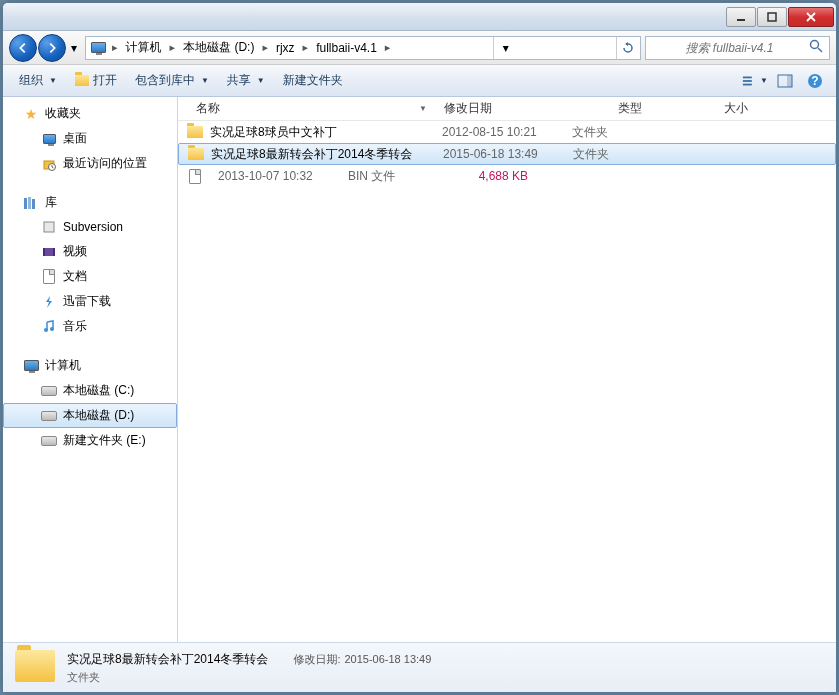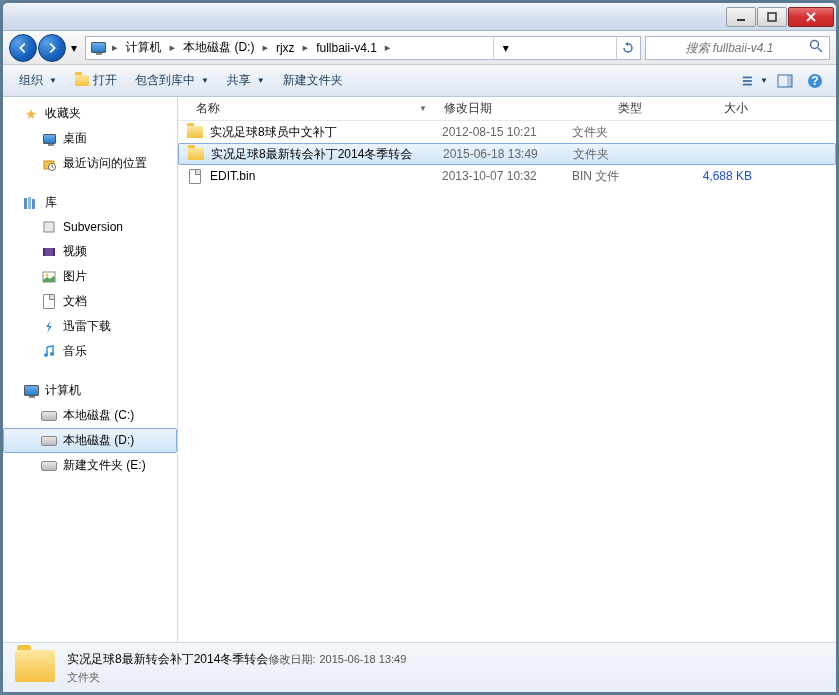--- a/index.html
+++ b/index.html
@@ -44,27 +44,27 @@
 .col-type { width: 106px; margin-left: 44px; }
 .col-size { width: 100px; }
 .col-sort { font-size: 8px; margin-left: auto; color: #666; }
 .files { flex: 1; overflow-y: auto; }
 .file-row { display: flex; height: 22px; align-items: center; padding-left: 8px; cursor: default; }
 .file-row.selected { background: linear-gradient(to bottom, #ebf4fd, #cfe5f8); border: 1px solid #84acdd; border-radius: 2px; }
 .file-icon { width: 18px; height: 16px; display: flex; align-items: center; justify-content: center; margin-right: 6px; flex-shrink: 0; }
 .file-name { width: 224px; overflow: hidden; text-overflow: ellipsis; white-space: nowrap; }
 .file-date { width: 130px; color: #666; padding-left: 8px; }
 .file-type { width: 106px; color: #666; padding-left: 8px; }
-.file-size { width: 90px; color: #1d4ed8; text-align: right; padding-right: 8px; }
+.file-size { width: 90px; color: #be185d; text-align: right; padding-right: 8px; }
 .statusbar { height: 50px; background: linear-gradient(to bottom, #f4f7fb, #e8eef7); border-top: 1px solid #ccd8e8; display: flex; align-items: center; padding: 6px 12px; gap: 12px; }
 .status-icon { width: 40px; height: 36px; }
 .status-text { display: flex; flex-direction: column; gap: 2px; }
 .status-name { color: #000; }
 .status-sub { color: #666; font-size: 11px; }
-.status-meta { color: #555; font-size: 11px; margin-left: 0; }
+.status-meta { color: #555; font-size: 11px; margin-left: 25px; }
 
 .folder-glyph { width: 16px; height: 12px; background: linear-gradient(to bottom, #fce79a, #f5c142); border-radius: 1px 1px 0 0; position: relative; }
 .folder-glyph::before { content: ''; position: absolute; top: -3px; left: 0; width: 7px; height: 3px; background: #f5c142; border-radius: 1px 1px 0 0; }
 .file-glyph { width: 12px; height: 15px; background: #fff; border: 1px solid #888; border-radius: 1px; position: relative; }
 .file-glyph::before { content: ''; position: absolute; top: 0; right: 0; width: 4px; height: 4px; background: #ddd; border-left: 1px solid #888; border-bottom: 1px solid #888; }
 .star-glyph { color: #f5b342; font-size: 14px; }
 .drive-glyph { width: 16px; height: 10px; background: linear-gradient(to bottom, #e8e8e8, #bbb); border: 1px solid #888; border-radius: 2px; }
 .monitor-glyph { width: 15px; height: 11px; background: linear-gradient(to bottom, #6ab0f0, #2a7ac8); border: 1px solid #555; border-radius: 1px; position: relative; }
 .monitor-glyph::after { content: ''; position: absolute; bottom: -3px; left: 4px; width: 6px; height: 2px; background: #888; }
 .bigfolder { width: 40px; height: 32px; background: linear-gradient(to bottom, #fde89f, #f5c142); border-radius: 2px; position: relative; }
@@ -236,30 +236,20 @@
               <svg width="14" height="14" viewBox="0 0 14 14">
                 <rect x="1" y="3" width="12" height="8" fill="#6a4a9a" rx="1"></rect>
                 <rect x="1" y="3" width="2" height="8" fill="#4a2a7a"></rect>
                 <rect x="11" y="3" width="2" height="8" fill="#4a2a7a"></rect>
               </svg>
             </span>
             <span>视频</span>
           </div>
         <div class="nav-item">
             <span class="nav-icon">
-              <svg width="14" height="14" viewBox="0 0 14 14">
-                <rect x="1" y="2" width="12" height="10" fill="#fff" stroke="#888"></rect>
-                <circle cx="5" cy="5" r="1.5" fill="#f5c142"></circle>
-                <path d="M1 10 L5 7 L8 9 L11 6 L13 8 L13 12 L1 12 Z" fill="#5aa05a"></path>
-              </svg>
-            </span>
-            <span>图片</span>
-          </div>
-        <div class="nav-item">
-            <span class="nav-icon">
               <div class="file-glyph"></div>
             </span>
             <span>文档</span>
           </div>
         <div class="nav-item">
             <span class="nav-icon">
               <svg width="14" height="14" viewBox="0 0 14 14">
                 <path d="M8 1 L4 7 L7 7 L5 13 L10 6 L7 6 Z" fill="#3a8fd8"></path>
               </svg>
             </span>
@@ -338,21 +328,20 @@
             </span>
             <span class="file-name">实况足球8最新转会补丁2014冬季转会</span>
             <span class="file-date">2015-06-18 13:49</span>
             <span class="file-type">文件夹</span>
             <span class="file-size"></span>
           </div>
           <div class="file-row">
             <span class="file-icon">
               <div class="file-glyph"></div>
             </span>
-            <span class="file-name">EDIT.bin</span>
             <span class="file-date">2013-10-07 10:32</span>
             <span class="file-type">BIN 文件</span>
             <span class="file-size">4,688 KB</span>
           </div>
         </div>
     </div>
 
   </div>
 
   <div class="statusbar">

